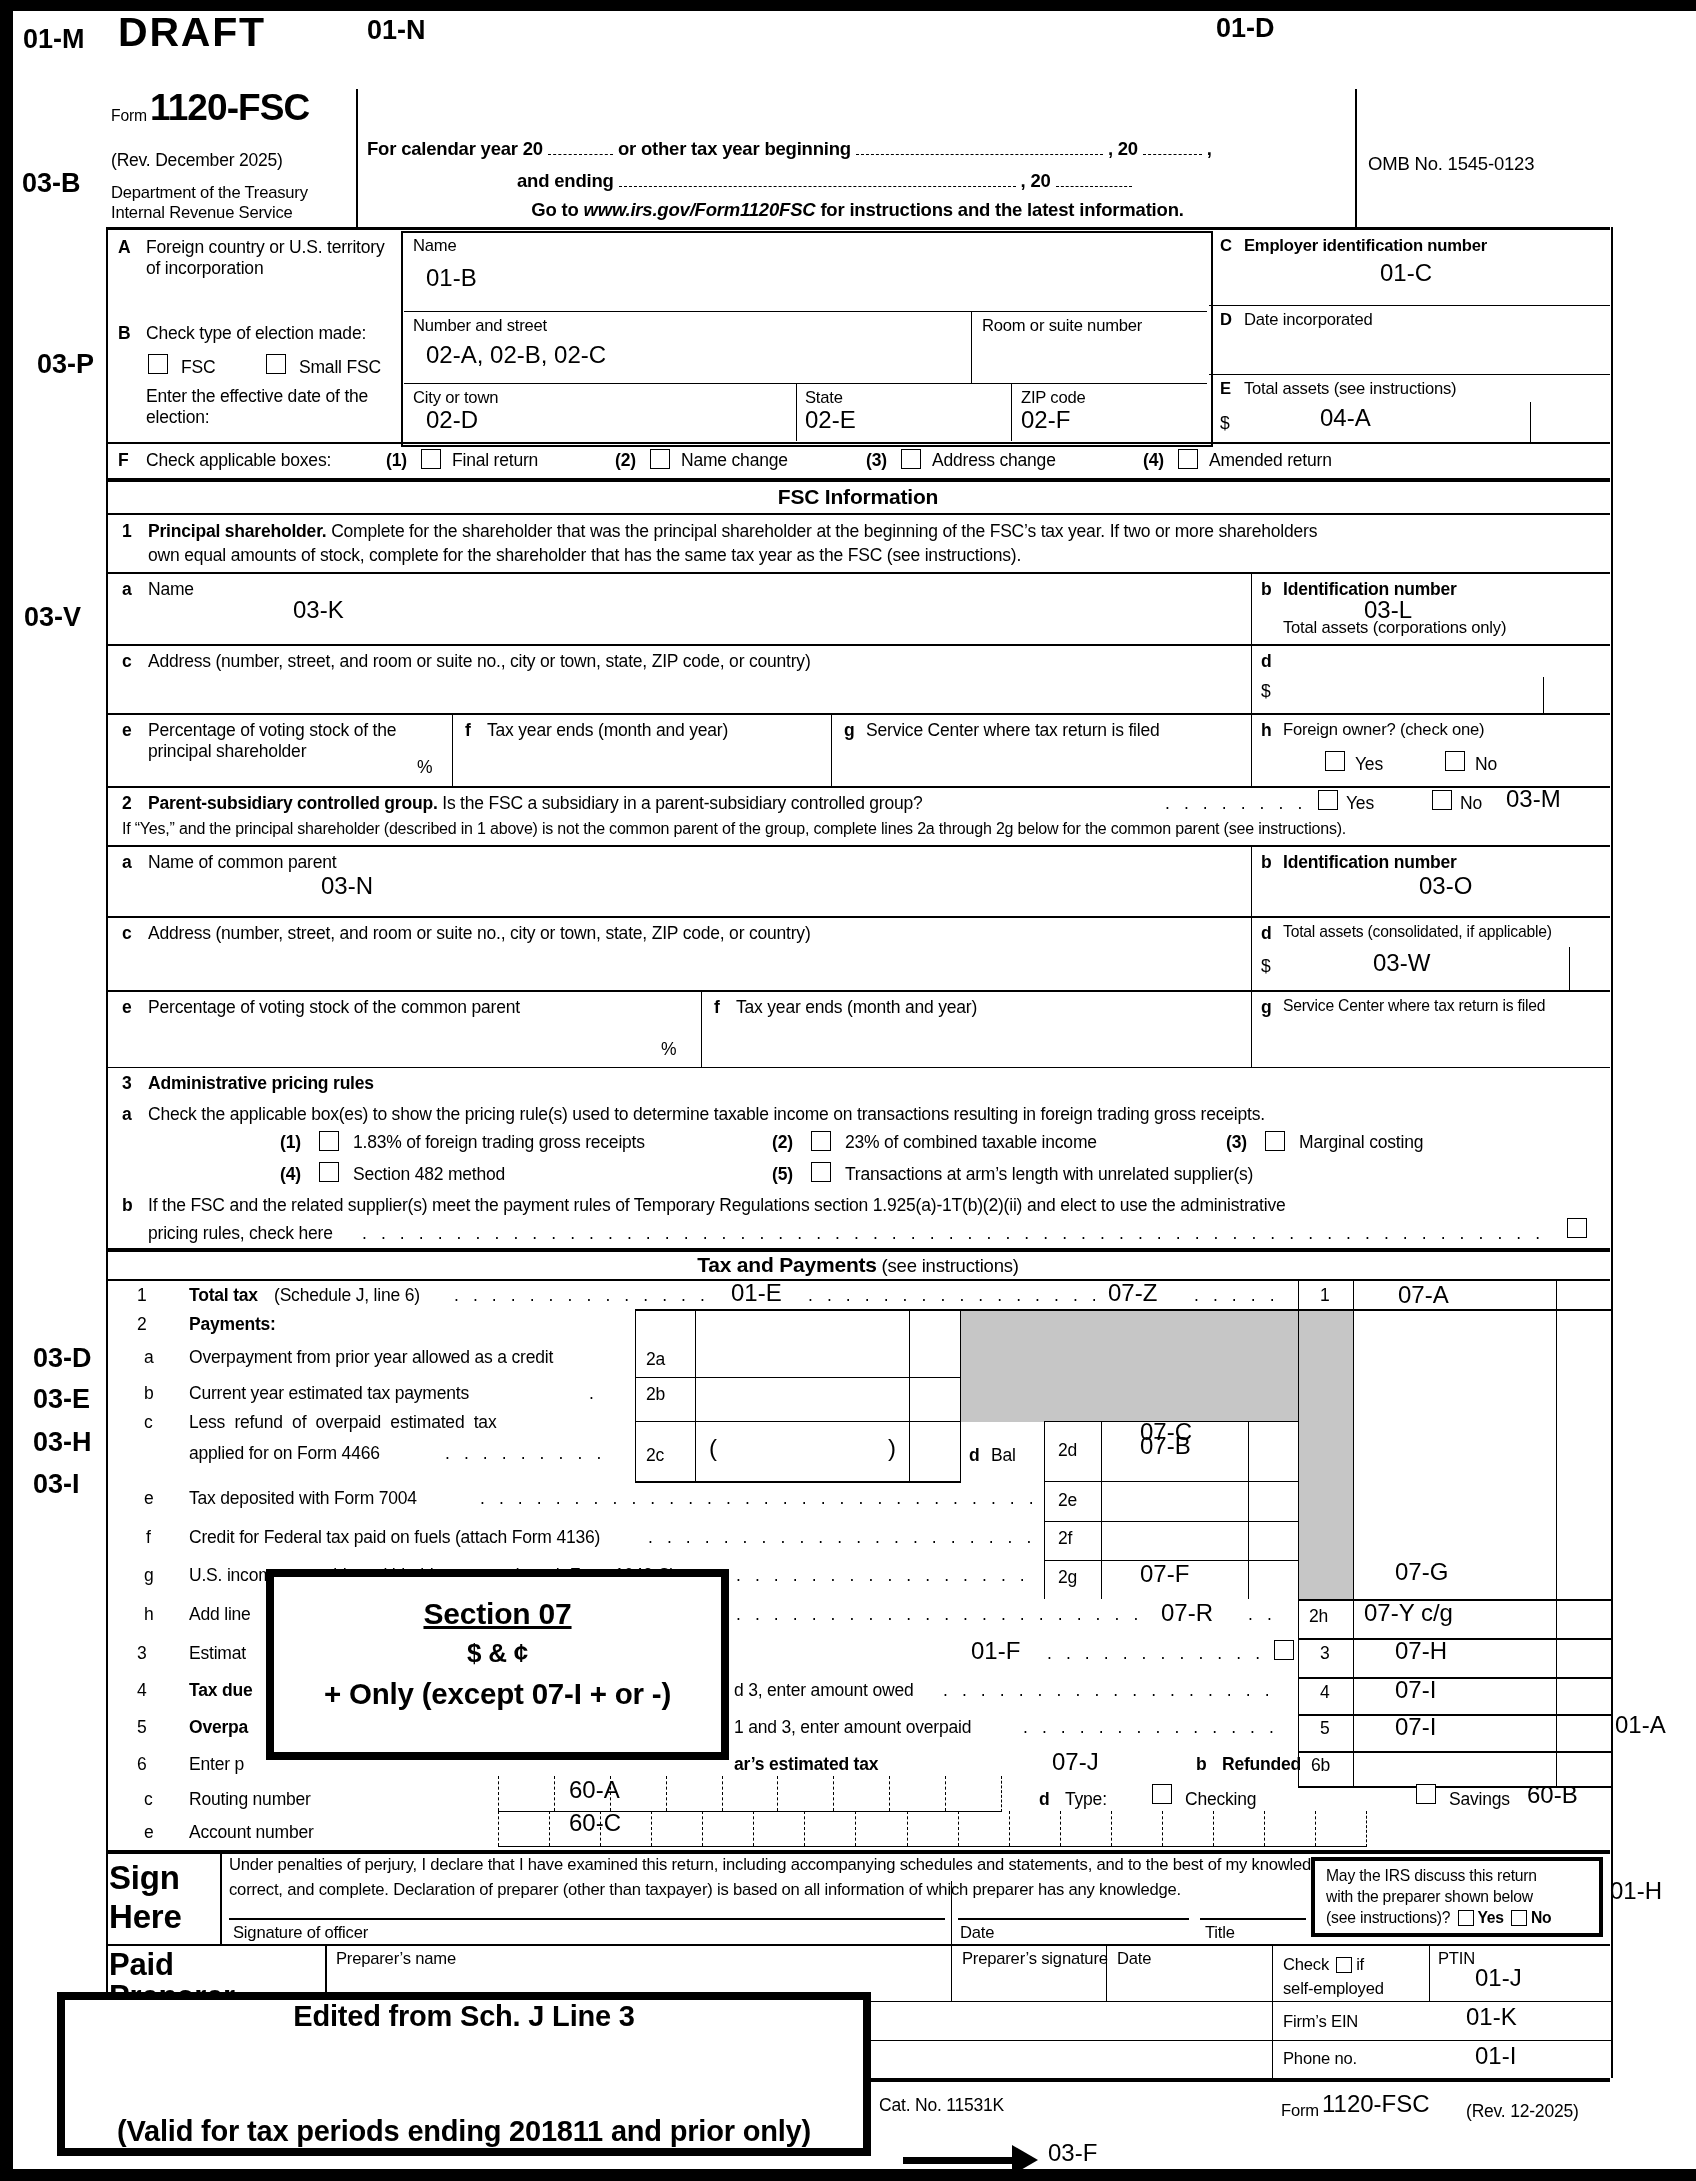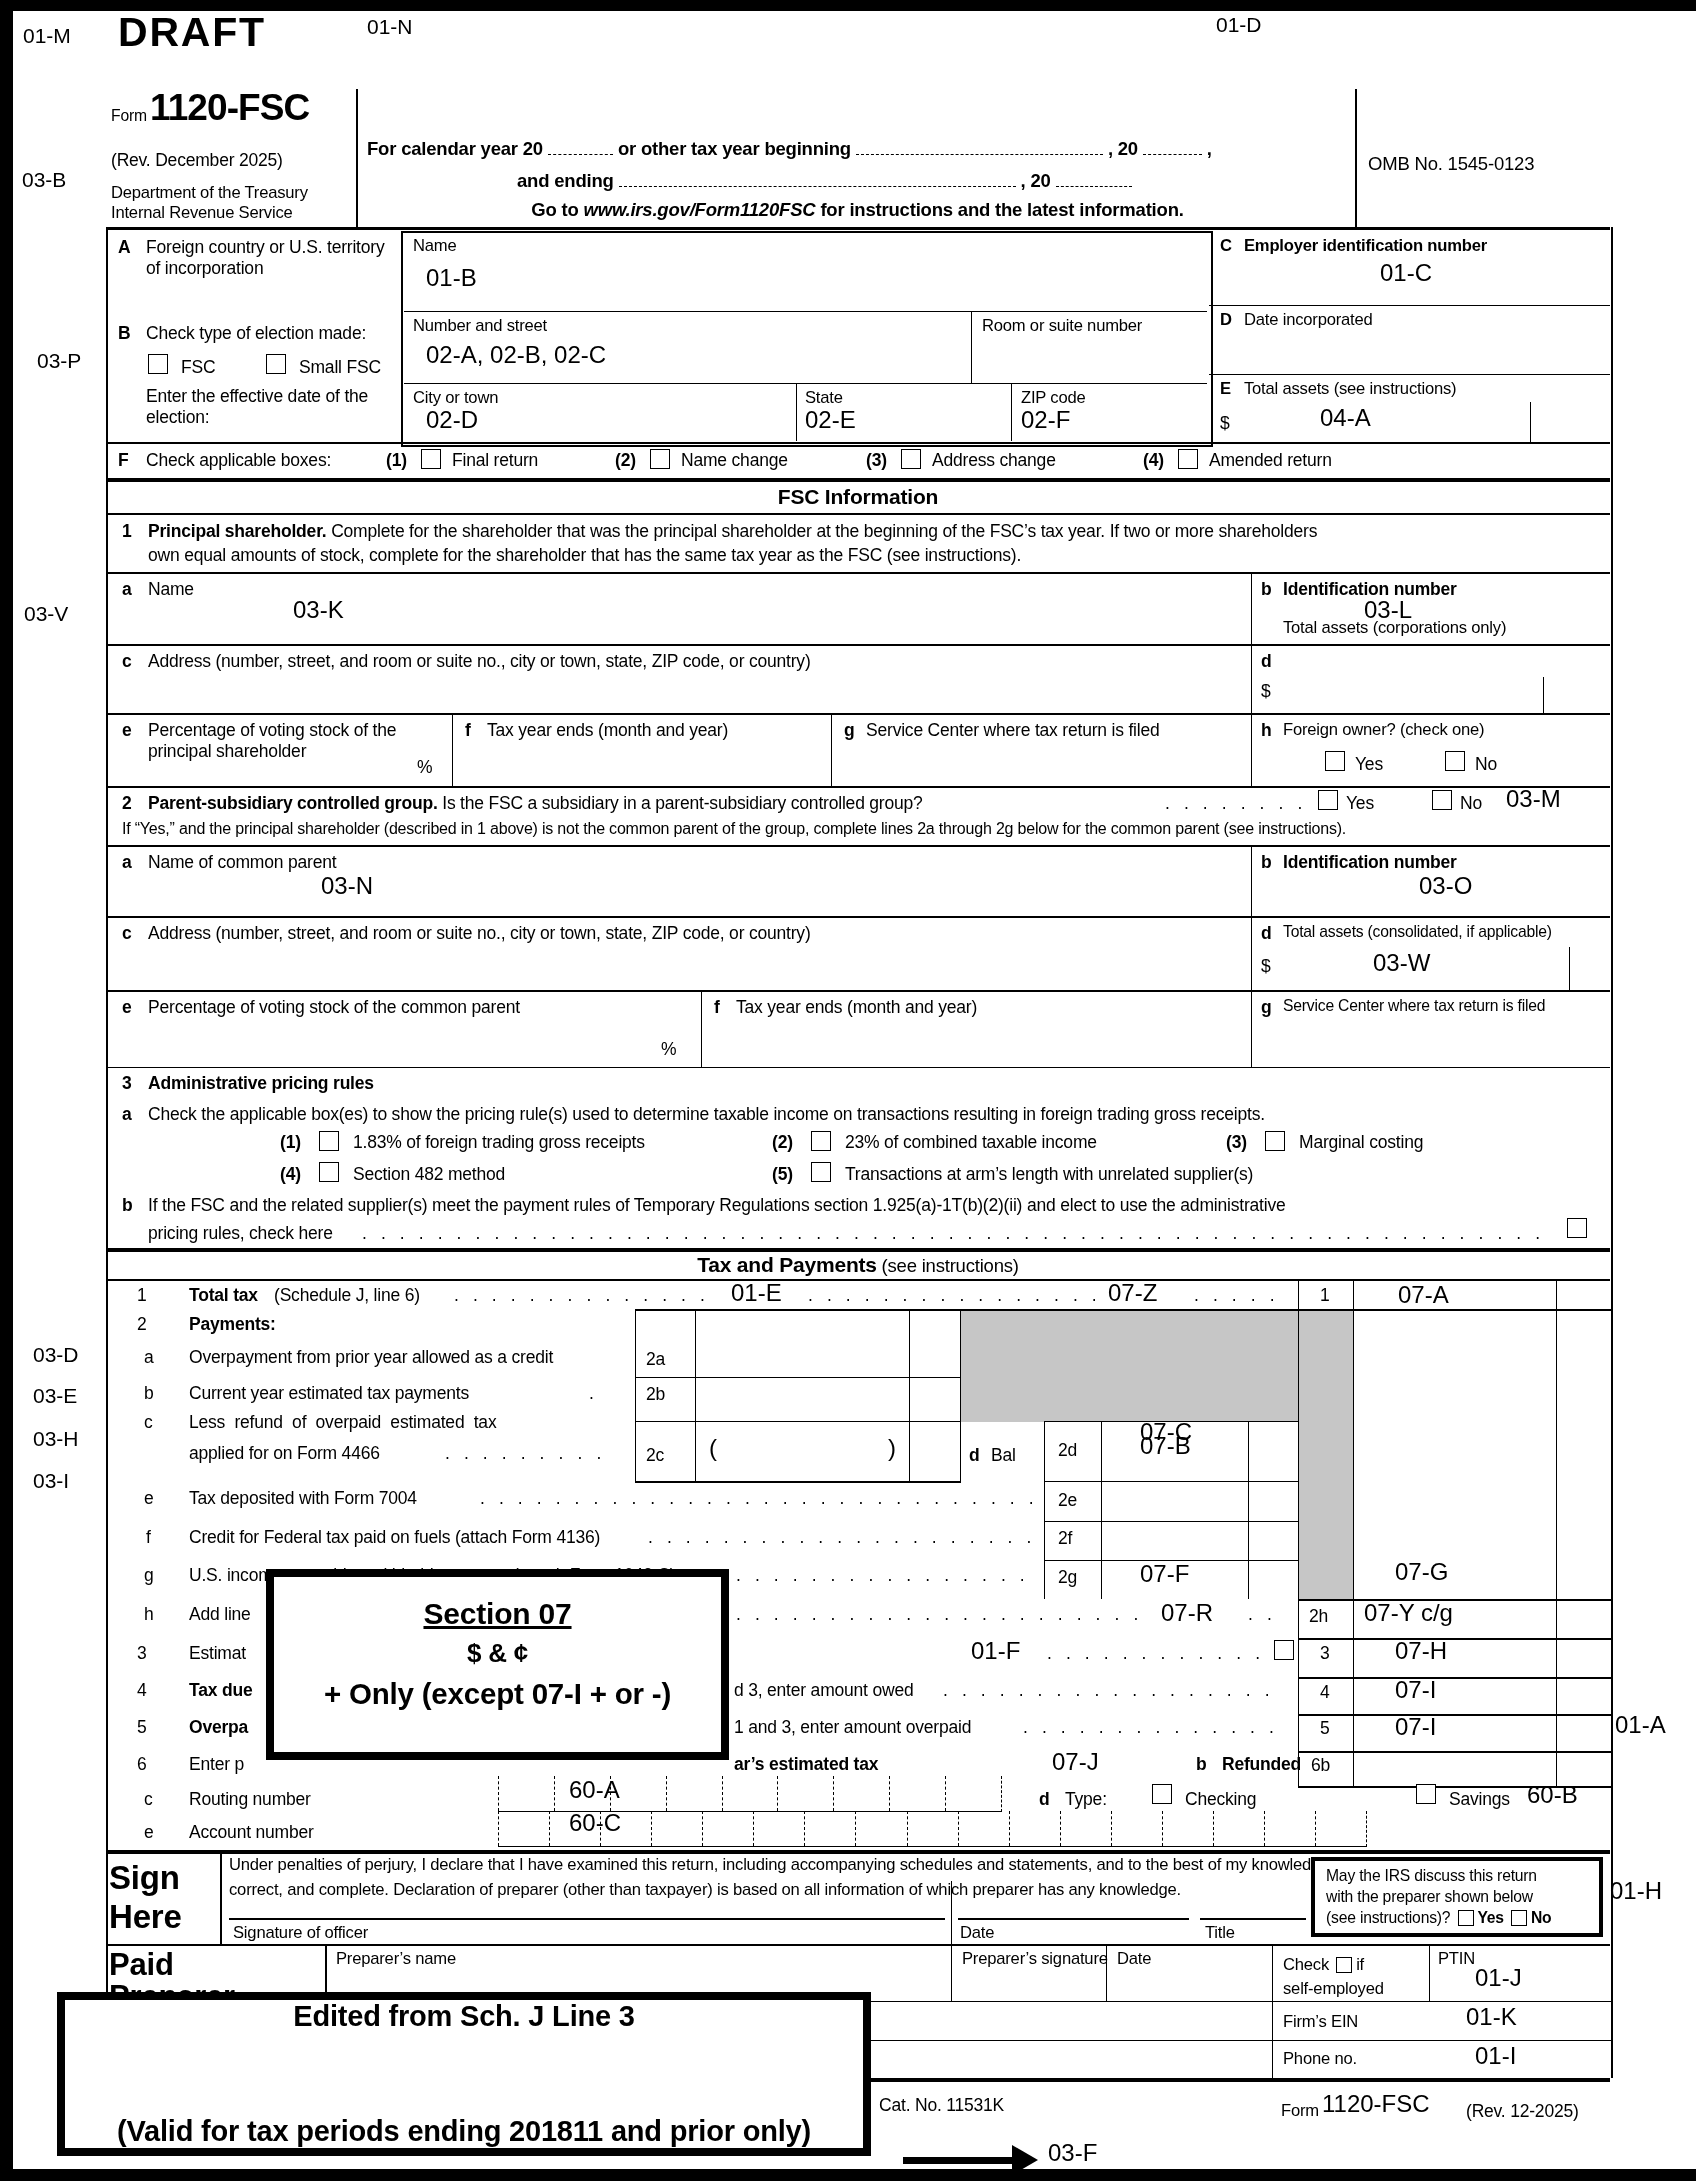--- a/index.html
+++ b/index.html
@@ -4,21 +4,21 @@
 <style>
   html,body{margin:0;padding:0;background:#888}
   .page{position:relative;width:1696px;height:2182px;background:#fff;
     font-family:"Liberation Sans","DejaVu Sans",sans-serif;font-size:17.5px;color:#000;
     overflow:hidden;letter-spacing:-0.2px}
   .abs{position:absolute;white-space:nowrap}
   .wrap{position:absolute;white-space:normal;line-height:1.18}
   .b{font-weight:700}
   .i{font-style:italic}
   .v{font-weight:400;font-size:24px;letter-spacing:0}
-  .m{font-weight:400;font-size:21px;letter-spacing:0}
+  .m{font-weight:700;font-size:27px;letter-spacing:0}
   .s18{font-size:16.6px}.s17{font-size:15.7px}.s20{font-size:18.5px}
   .rule{position:absolute;background:#000}
   .cb{position:absolute;width:17.5px;height:17.5px;border:1.8px solid #000;background:#fff}
   .cbi{display:inline-block;width:14px;height:14px;border:1.8px solid #000;vertical-align:-2.8px;margin:0 3.7px 0 7.4px;background:#fff}
   .d{position:absolute;overflow:hidden;white-space:nowrap;letter-spacing:4.6px}
   .grey{position:absolute;background:#c6c6c6}
   .dash{display:inline-block;border-bottom:1.8px dashed #000;height:14px}
   .comb{position:absolute;display:flex;border-bottom:1.8px solid #000;border-right:1.8px dashed #000}
   .comb i{flex:1;border-left:1.8px dashed #000}
   .ctr{text-align:center}

